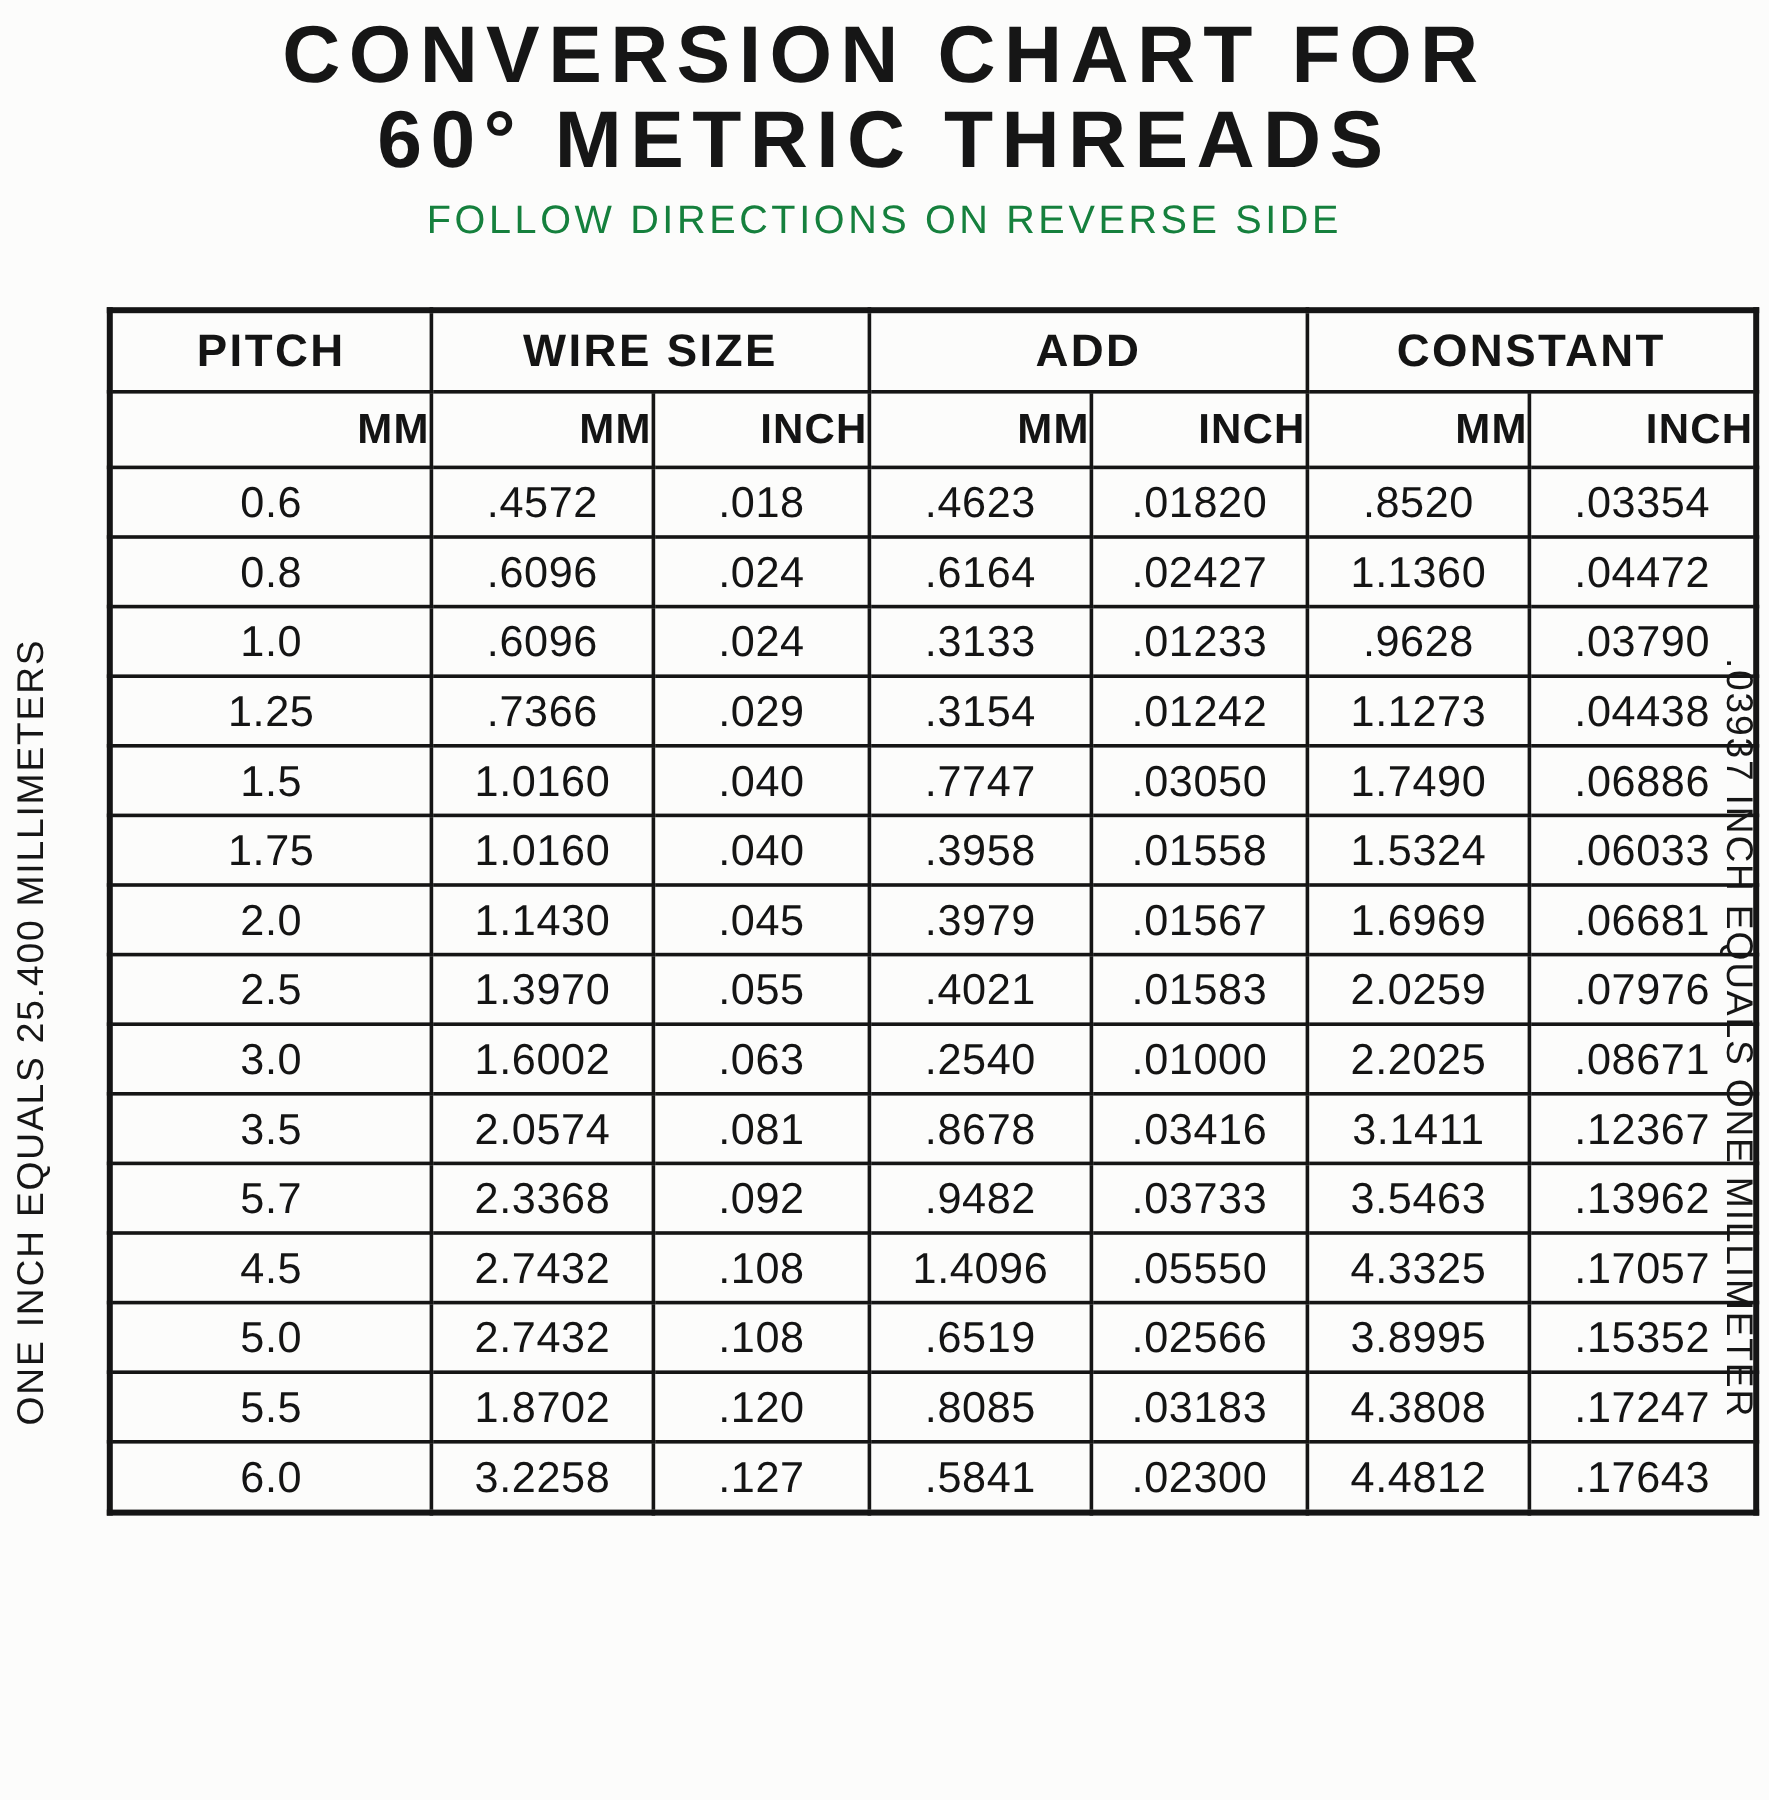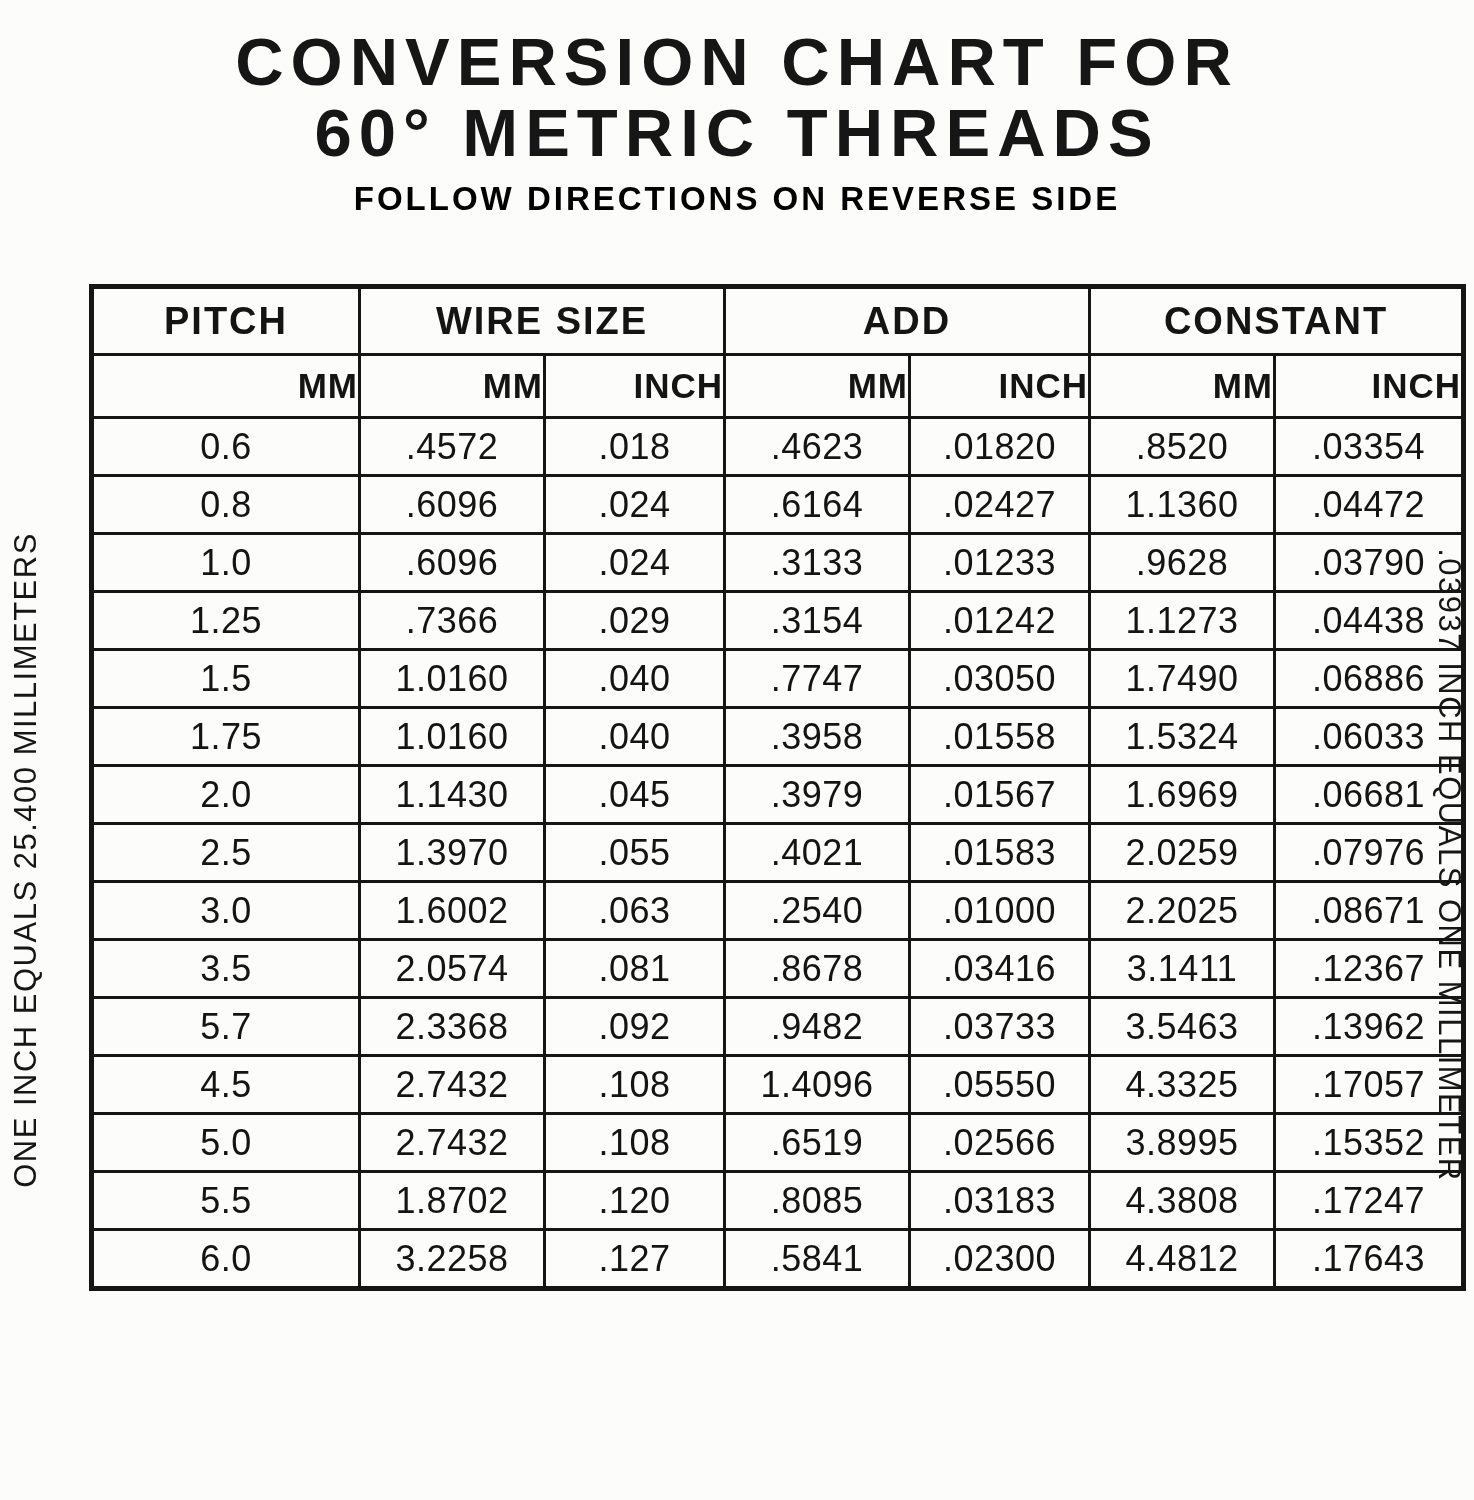--- a/index.html
+++ b/index.html
@@ -8,40 +8,40 @@
     height: 1500px;
     background: #fcfcfb;
     color: #141414;
     font-family: "Liberation Sans", sans-serif;
     position: relative;
     overflow: hidden;
   }
 
   .page-header {
     text-align: center;
-    padding-top: 26px;
+    padding-top: 10px;
   }
   .title-line {
     font-weight: bold;
     font-size: 67px;
     line-height: 1.06;
     letter-spacing: 7px;
     color: #161616;
   }
   .subtitle {
     margin-top: 12px;
     font-size: 33px;
     letter-spacing: 3px;
-    font-weight: bold;
-    color: #000000;
+    font-weight: normal;
+    color: #15803d;
   }
 
   .table-wrap {
     position: absolute;
-    top: 284px;
+    top: 256px;
     left: 57px;
     padding-left: 32px;
   }
 
   table.conv {
     border-collapse: collapse;
     table-layout: fixed;
     width: 1372px;
     border: 5px solid #151515;
   }

